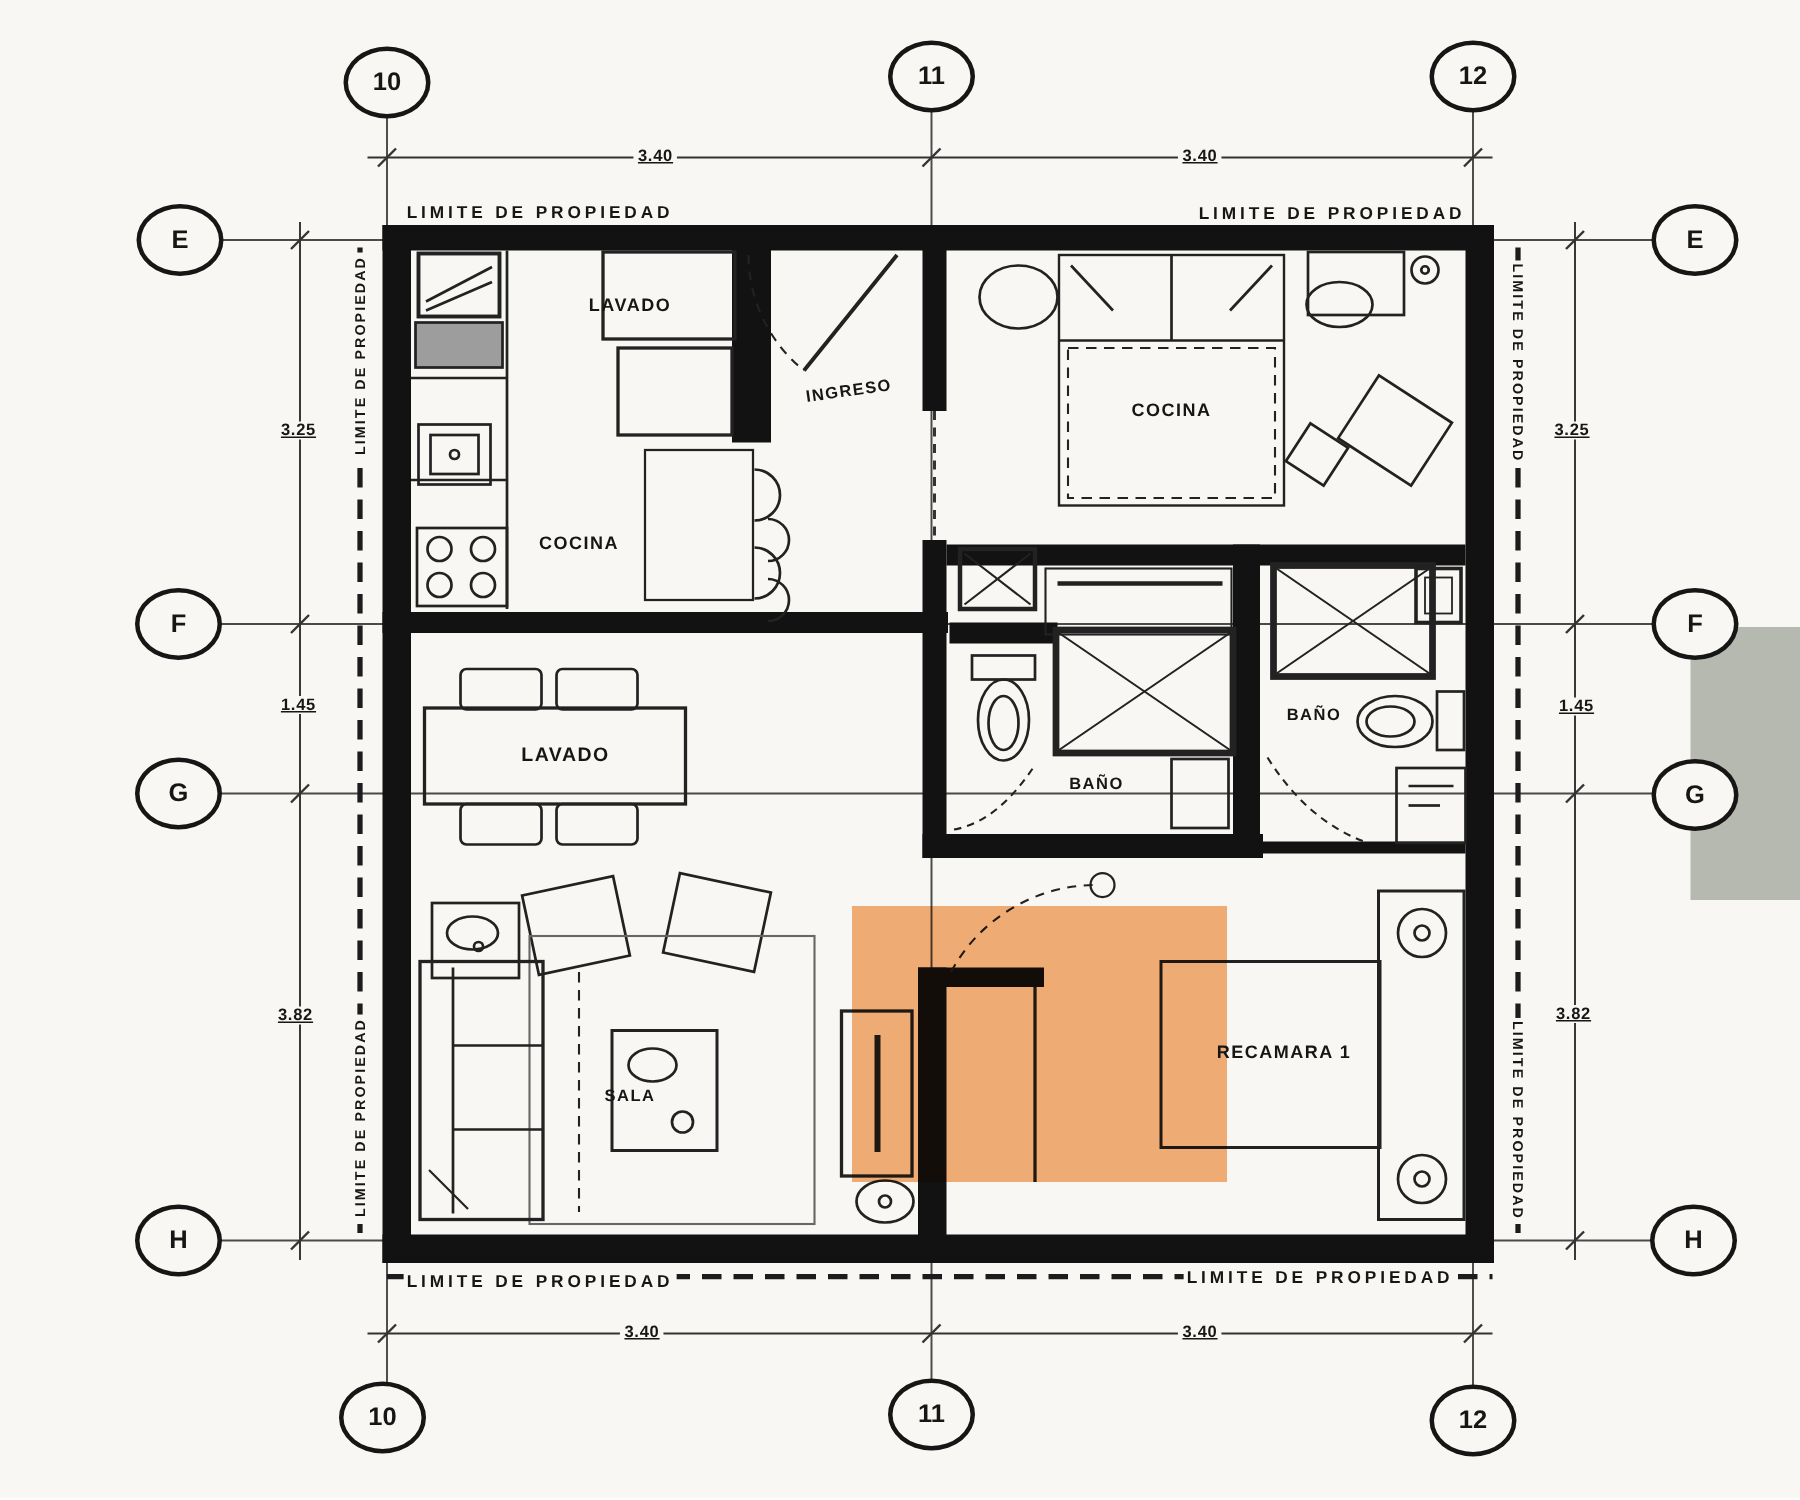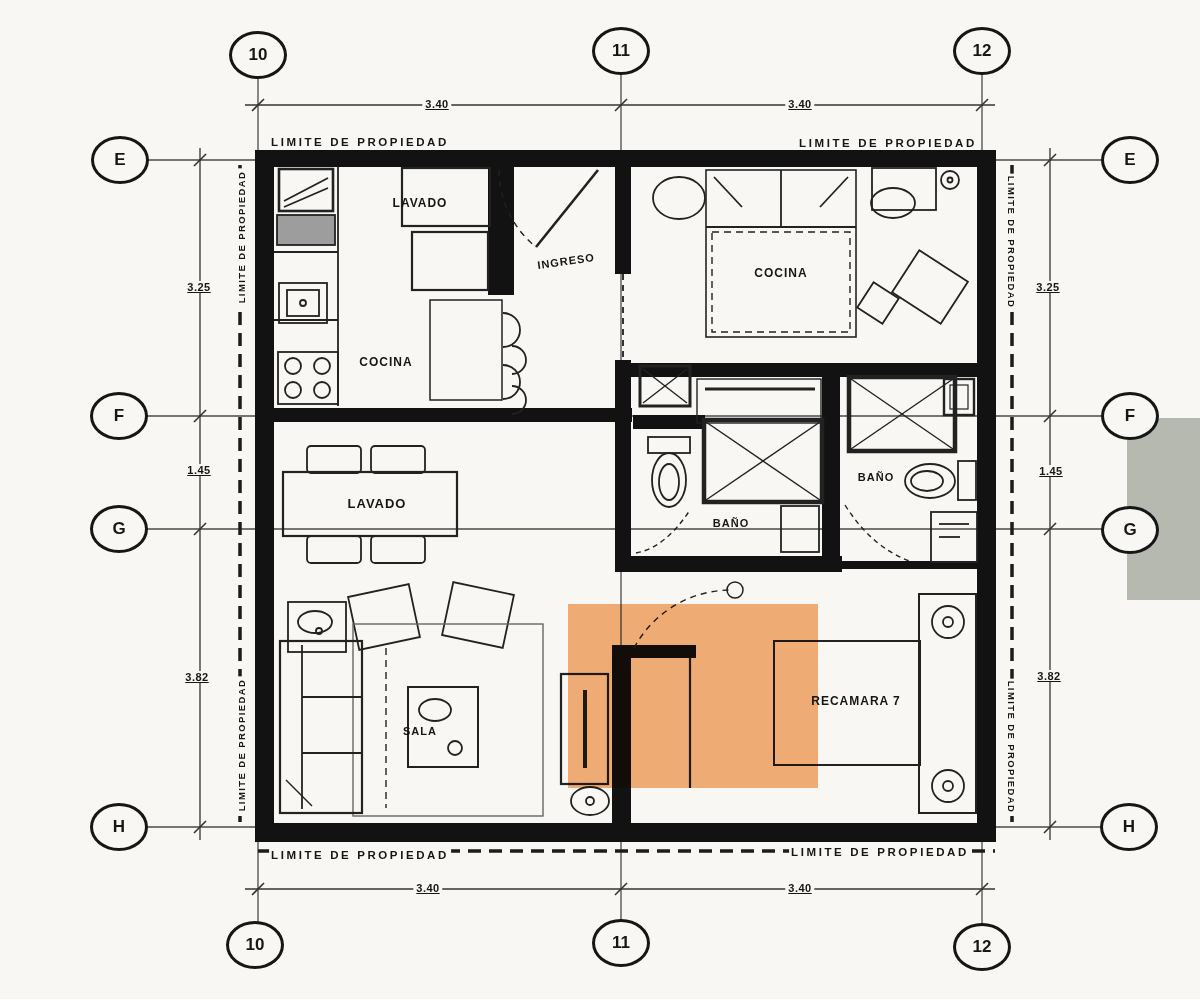--- a/index.html
+++ b/index.html
@@ -281,15 +281,15 @@
   <div class="lbl limite vert-r" style="left:1011px;top:747px">LIMITE DE PROPIEDAD</div>
 
   <div class="lbl room" style="left:420px;top:203px">LAVADO</div>
   <div class="lbl room" style="left:386px;top:362px">COCINA</div>
   <div class="lbl room small rot" style="left:566px;top:261px">INGRESO</div>
   <div class="lbl room" style="left:781px;top:273px">COCINA</div>
   <div class="lbl room big" style="left:377px;top:503px">LAVADO</div>
   <div class="lbl room small" style="left:731px;top:523px">BAÑO</div>
   <div class="lbl room small" style="left:876px;top:477px">BAÑO</div>
   <div class="lbl room small" style="left:420px;top:731px">SALA</div>
-  <div class="lbl room" style="left:856px;top:701px">RECAMARA 7</div>
+  <div class="lbl room" style="left:856px;top:701px">RECAMARA 1</div>
 
 </div>
 
 </body></html>

